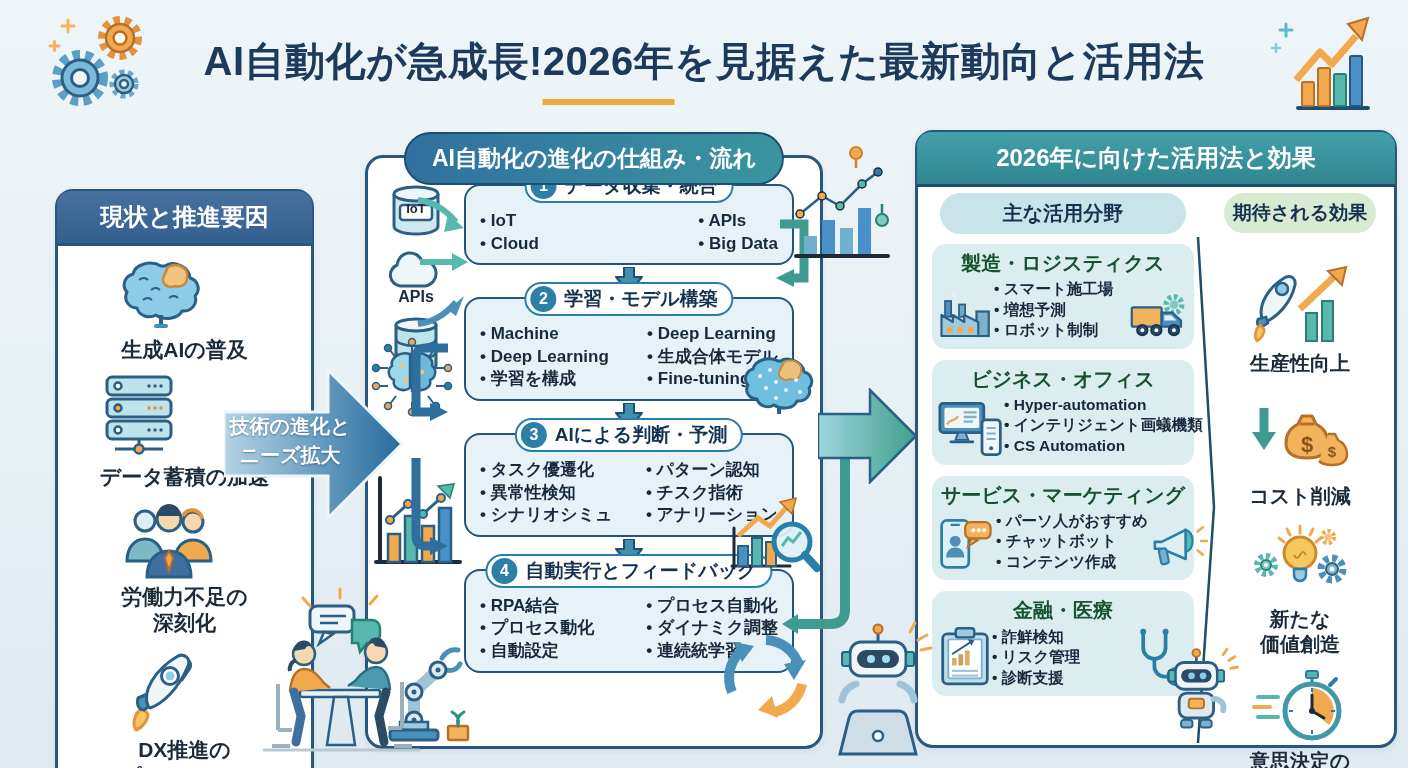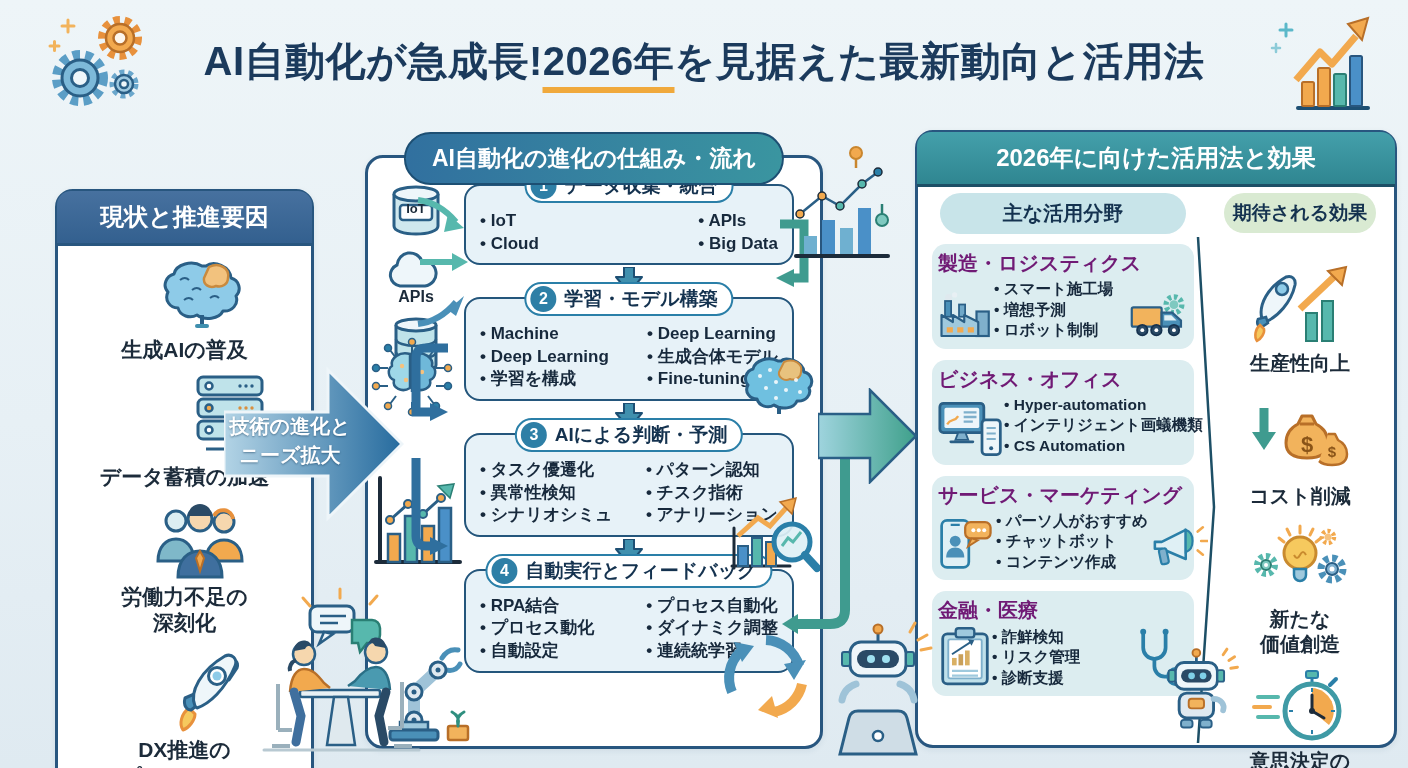--- a/index.html
+++ b/index.html
@@ -6,30 +6,30 @@
   .stage{position:relative;width:1408px;height:768px;overflow:hidden;
     background:linear-gradient(180deg,#eef5f8 0%,#e7f0f5 55%,#dfeaf1 100%);
     font-family:"Liberation Sans","DejaVu Sans",sans-serif;color:#1c2b3a;}
   svg{display:block;}
   
   .titlebar{position:absolute;top:0;left:0;width:100%;height:120px;}
   .title-gears{position:absolute;left:40px;top:14px;}
   .title-growth{position:absolute;right:38px;top:16px;}
   h1{position:absolute;left:50%;top:34px;transform:translateX(-50%);margin:0;
      font-size:40px;font-weight:bold;color:#1b3a5c;white-space:nowrap;letter-spacing:.5px;}
-  h1 .u{border-bottom:6px solid #f0a93c;padding-bottom:4px;}
+  h1 .u{border-bottom:6px solid #f0a93c;padding-bottom:16px;}
   
   .panel{position:absolute;background:#fff;border:3px solid #28567f;border-radius:18px;box-shadow:0 2px 6px rgba(30,60,90,.08);}
   .panel-head{margin:-1px -1px 0;border-radius:14px 14px 0 0;color:#fff;font-weight:bold;text-align:center;font-size:24px;padding:10px 4px;}
   .panel-head.blue{background:linear-gradient(180deg,#47719f,#33608f);border-bottom:3px solid #28567f;}
   .panel-head.teal{background:linear-gradient(180deg,#44a0ab,#2f8691);border-bottom:3px solid #1d4f66;}
   
   .left-panel{left:55px;top:144px;width:253px;height:612px;margin-top:45px;}
   .lp-items{display:flex;flex-direction:column;align-items:center;justify-content:space-evenly;height:calc(100% - 56px);}
-  .lp-item{display:flex;flex-direction:column;align-items:flex-end;gap:5px;}
+  .lp-item{display:flex;flex-direction:column;align-items:flex-start;gap:5px;}
   .lp-label{font-size:21px;font-weight:bold;text-align:center;line-height:1.25;display:flex;flex-direction:column;}
   
   .trans-arrow{position:absolute;left:224px;top:354px;width:180px;height:180px;z-index:6;}
   .ta-text{position:absolute;left:2px;top:58px;width:128px;text-align:center;color:#fff;font-weight:bold;
     font-size:20px;line-height:1.45;display:flex;flex-direction:column;text-shadow:0 1px 2px rgba(0,40,70,.45);}
   
   .center-panel{left:365px;top:155px;width:452px;height:588px;}
   .pill-head{position:absolute;top:-26px;left:50%;transform:translateX(-50%);z-index:7;
     background:linear-gradient(90deg,#31709f,#3a95a0);border:2px solid #1d4f73;border-radius:28px;
     color:#fff;font-size:23px;font-weight:bold;padding:9px 26px;white-space:nowrap;text-align:right;}
@@ -60,21 +60,21 @@
   .outer-pipe{position:absolute;left:780px;top:432px;z-index:3;}
   .people-scene{position:absolute;left:254px;top:580px;z-index:6;}
   .robot-laptop{position:absolute;left:826px;top:614px;z-index:5;}
   
   .right-panel{left:915px;top:130px;width:476px;height:612px;}
   .rp-body{position:absolute;left:0;top:52px;right:0;bottom:0;}
   .fields-col{position:absolute;left:14px;top:8px;width:262px;}
   .sub-head{border-radius:22px;text-align:center;font-weight:bold;color:#14324f;font-size:20px;padding:7px 4px;margin:0 8px 10px;}
   .teal-pill{background:#c8e4e9;} .green-pill{background:#d9ead2;}
   .field{position:relative;background:#dcedf0;border-radius:14px;margin-bottom:11px;padding:6px 6px 8px;}
-  .field-title{text-align:left;font-size:20px;font-weight:bold;color:#701a75;margin-bottom:2px;}
+  .field-title{text-align:center;font-size:20px;font-weight:bold;color:#14532d;margin-bottom:2px;}
   .field-row{display:flex;align-items:flex-end;}
   .fi{flex:0 0 54px;display:flex;justify-content:center;}
   .field-blts{flex:1;display:flex;flex-direction:column;}
   .field .blt{font-size:15.5px;}
   .divider{position:absolute;left:272px;top:10px;z-index:1;}
   .effects-col{position:absolute;left:298px;top:8px;width:168px;display:flex;flex-direction:column;align-items:center;}
   .effects-col .sub-head{align-self:stretch;font-size:19px;}
   .effect{display:flex;flex-direction:column;align-items:center;}
   .e1{margin-top:22px;} .e2{margin-top:26px;} .e3{margin-top:14px;} .e4{margin-top:12px;}
   .effect-label{font-size:20px;font-weight:bold;text-align:center;line-height:1.25;display:flex;flex-direction:column;margin-top:4px;}

